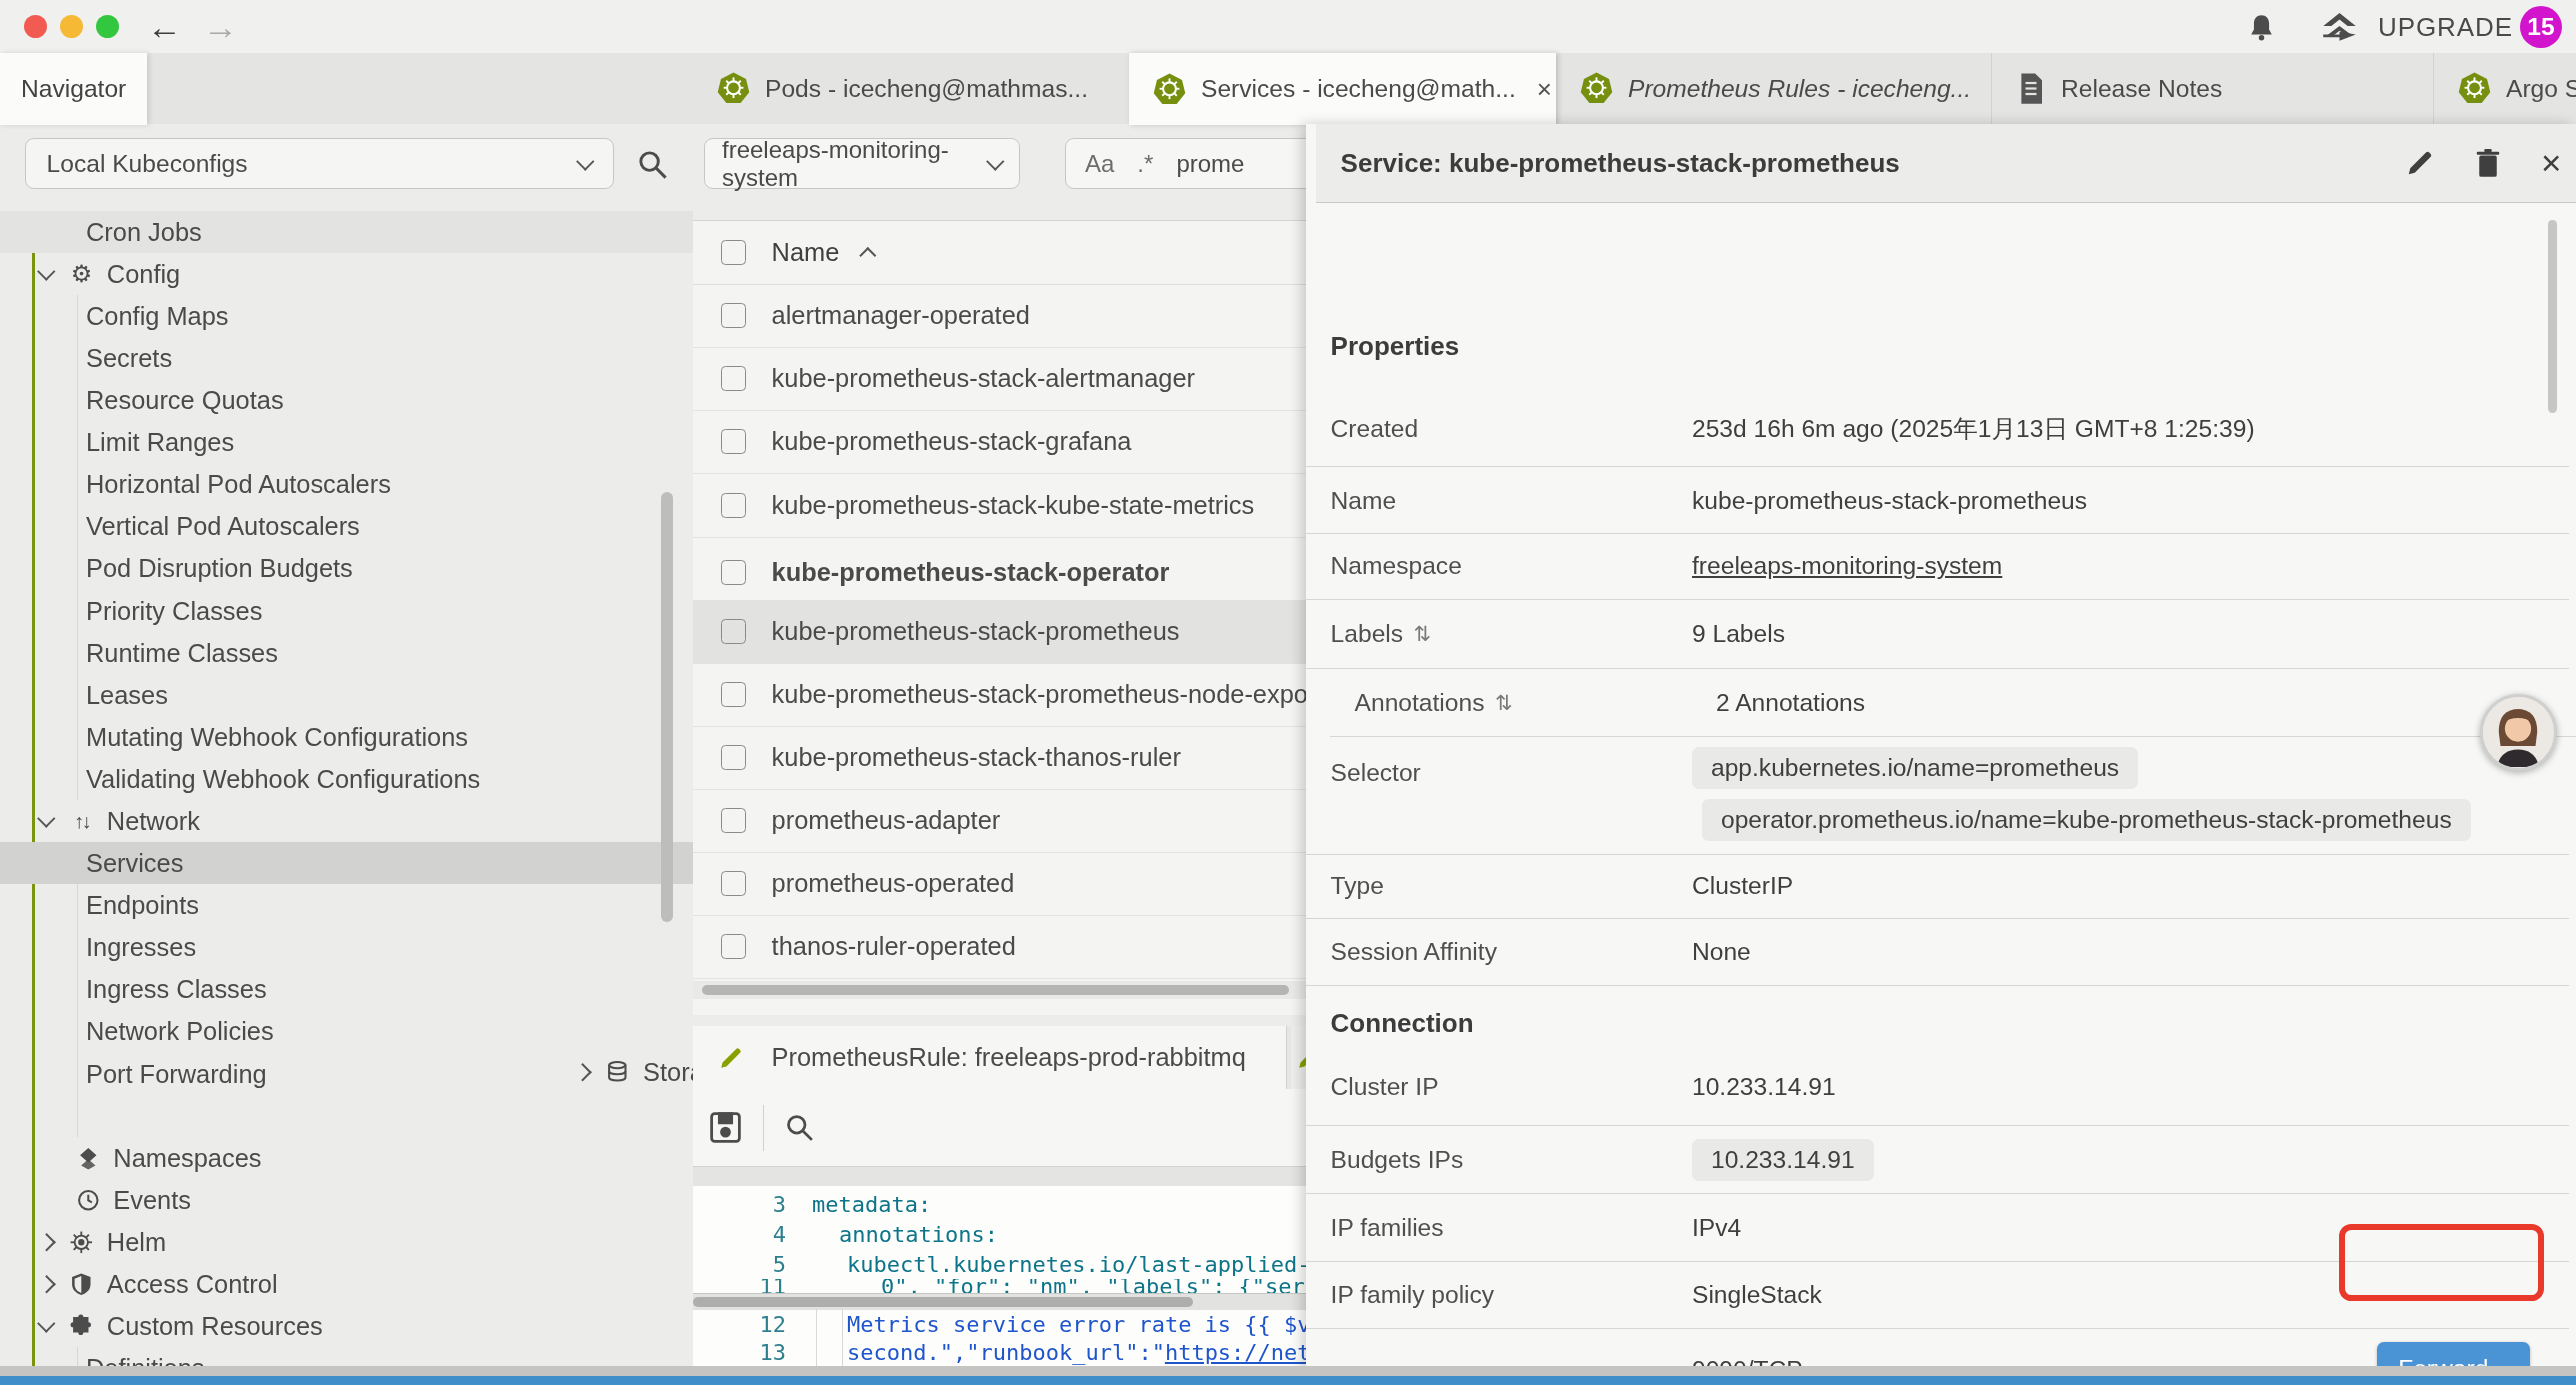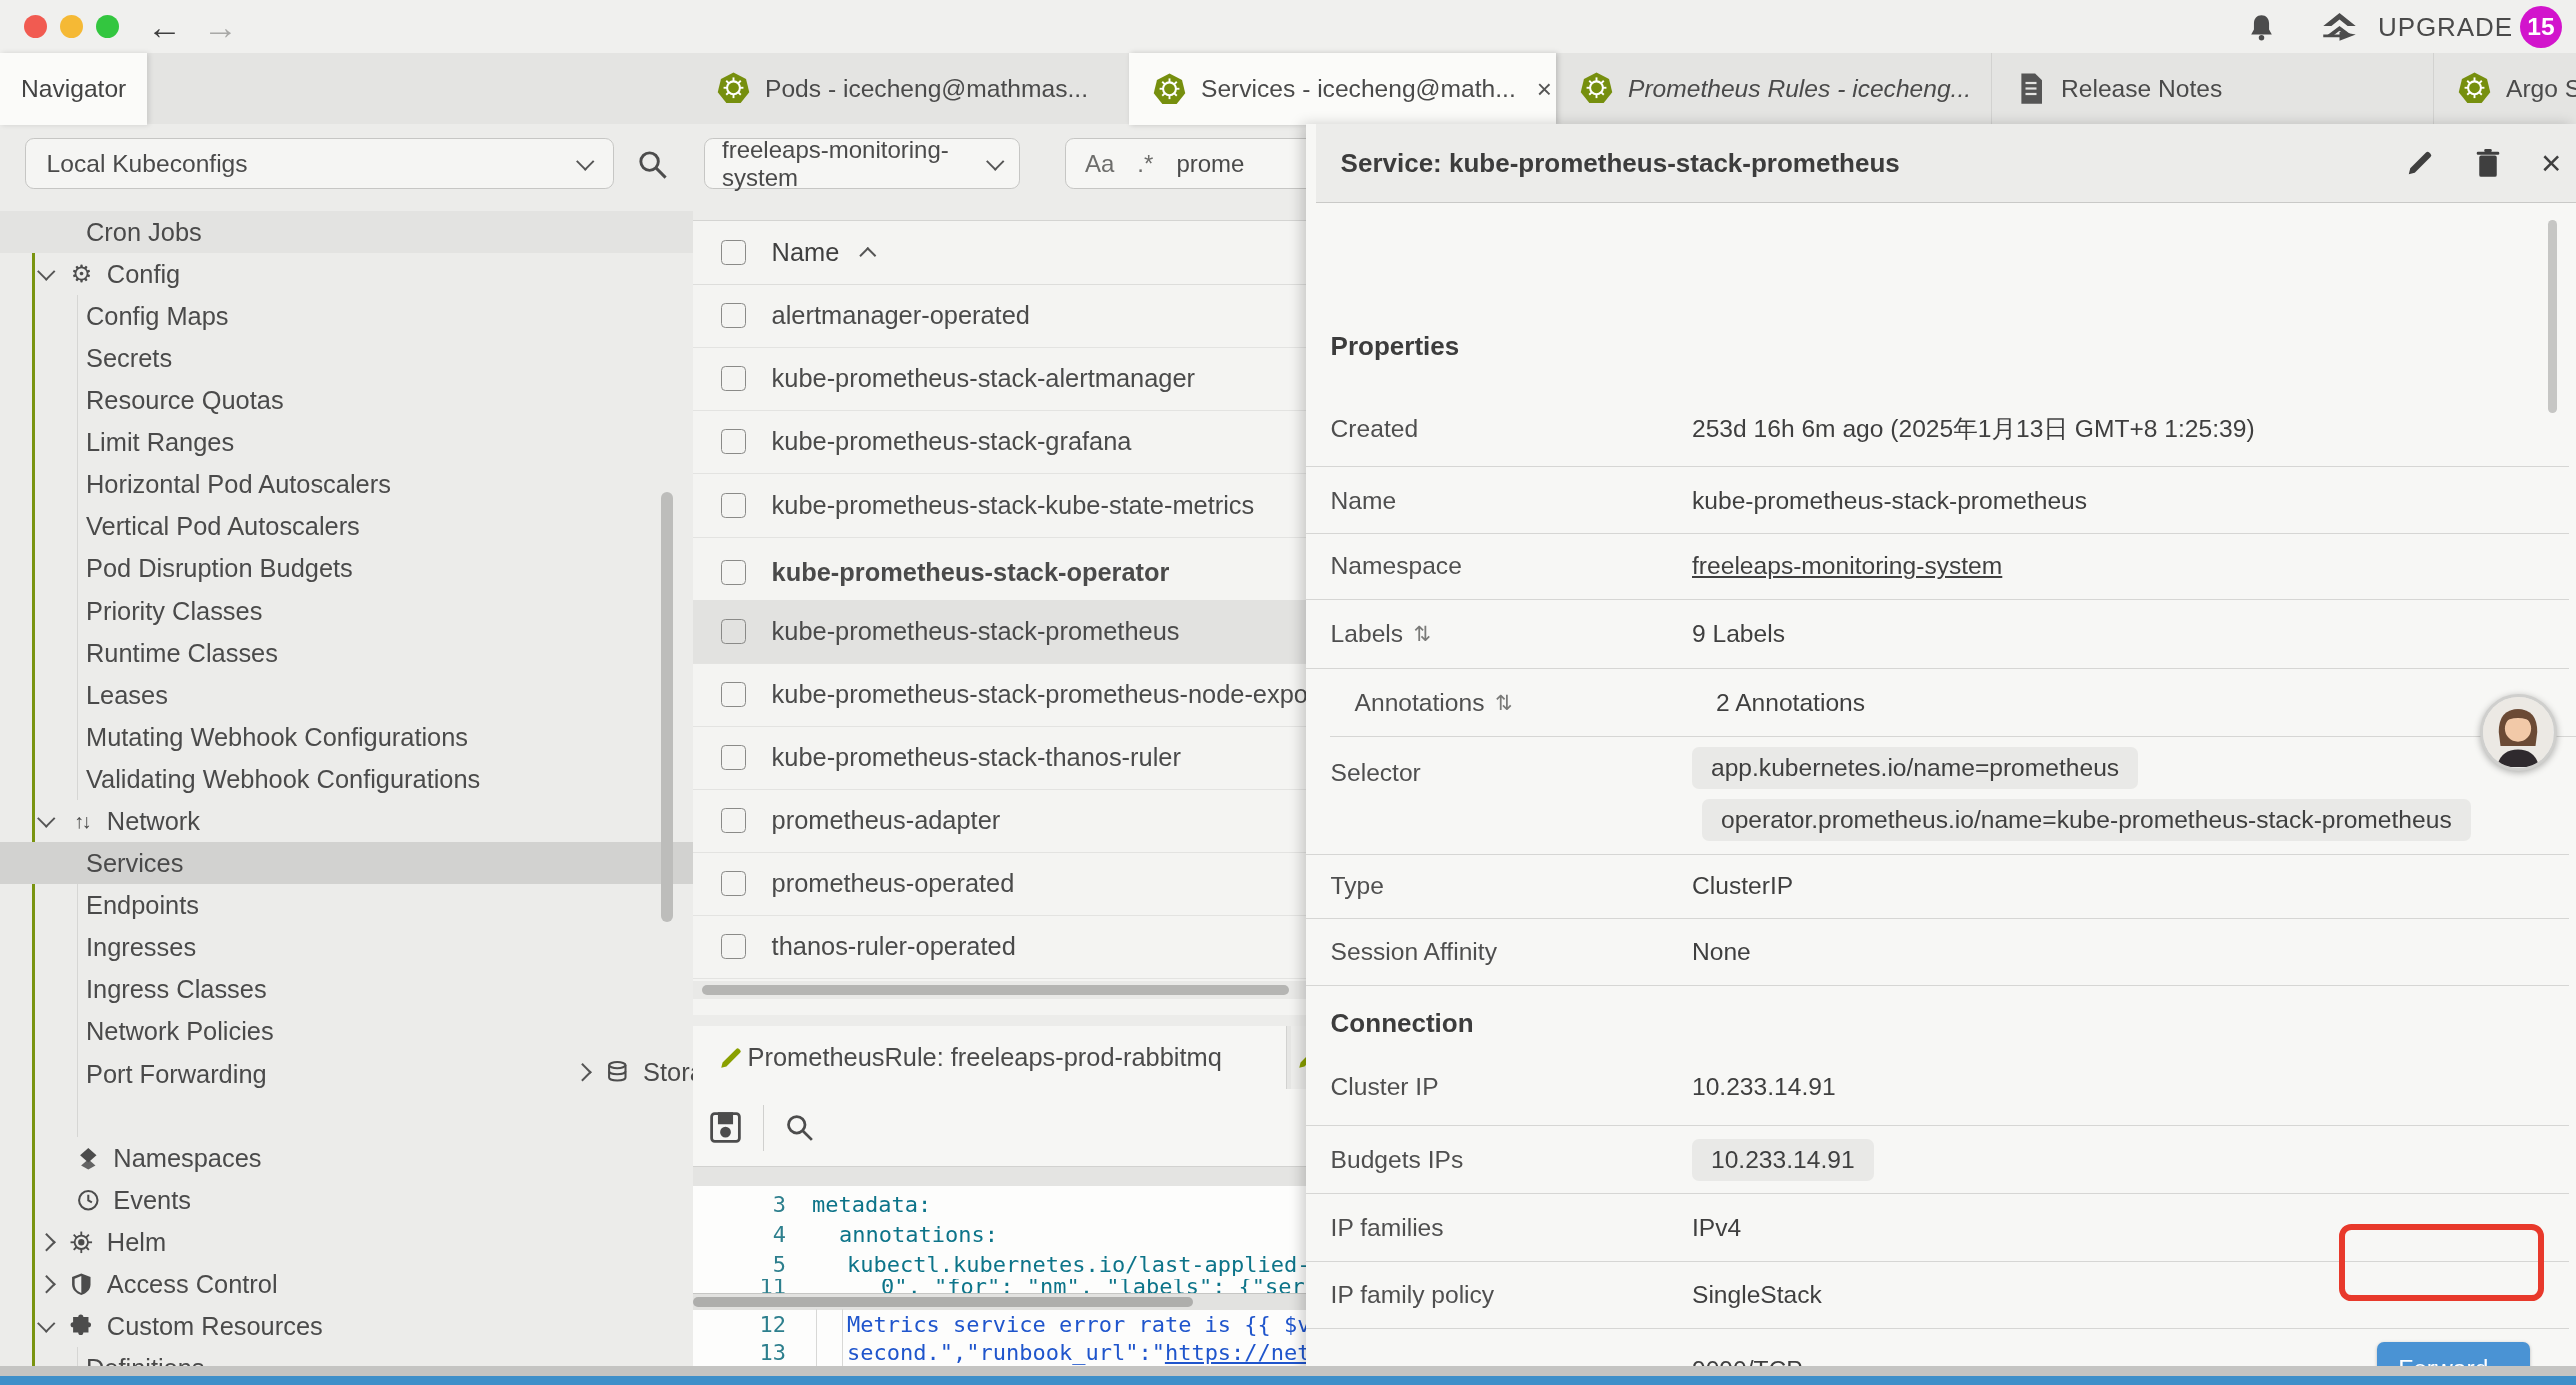--- a/index.html
+++ b/index.html
@@ -73,21 +73,21 @@
   .drow{left:0;width:614px;height:63px;display:flex;align-items:center;border-bottom:0.9px solid #e3e3e1;
         font-size:25.4px;color:#4a4a4a;white-space:nowrap;}
   .drow .cb{margin:0 26px 0 28px;}
   .drow.sel{background:#e2e2e0;}
   #hscroll{left:0;top:857px;width:614px;height:17.5px;background:#e9e9e7;}
   #hscroll .thumb{position:absolute;left:8.8px;top:3.5px;width:587px;height:10.5px;border-radius:5.3px;background:#b5b5b3;}
 
   
   #edtabs{left:0;top:902px;width:614px;height:63px;background:#e6e6e4;border-bottom:0.9px solid #d2d2d0;}
   #edtab1{left:0;top:0;width:594px;height:63px;background:#f6f6f4;border-right:0.9px solid #d2d2d0;
-          display:flex;align-items:center;padding-left:24.6px;box-sizing:border-box;font-size:25.4px;color:#4a4a4a;gap:4px;white-space:nowrap;overflow:hidden;}
+          display:flex;align-items:center;padding-left:24.6px;box-sizing:border-box;font-size:25.4px;color:#4a4a4a;gap:28px;white-space:nowrap;overflow:hidden;}
   #edtab2{left:598px;top:0;width:16px;height:63px;background:#eeeeec;display:flex;align-items:center;padding-left:5.3px;}
   #edtoolbar{left:0;top:965px;width:614px;height:77px;background:#f6f6f4;display:flex;align-items:center;}
   #edtoolbar .vdiv{width:0.9px;height:46px;background:#d0d0ce;margin:0 19px;}
   #edband{left:0;top:1042px;width:614px;height:19px;background:#e4e4e2;border-top:0.9px solid #d2d2d0;border-bottom:0.9px solid #c8c8c6;}
   #code{left:0;top:1062px;width:614px;height:200px;background:#fdfdfc;font-family:"DejaVu Sans Mono","Liberation Mono",monospace;font-size:22px;}
   .cline{left:0;width:614px;height:30px;display:flex;align-items:center;white-space:nowrap;}
   .lno{width:93px;text-align:right;color:#2d7f8d;flex:0 0 auto;}
   .key{color:#0d7489;}
   .str{color:#1f55cc;}
   .codelink{color:#1f55cc;text-decoration:underline;}

